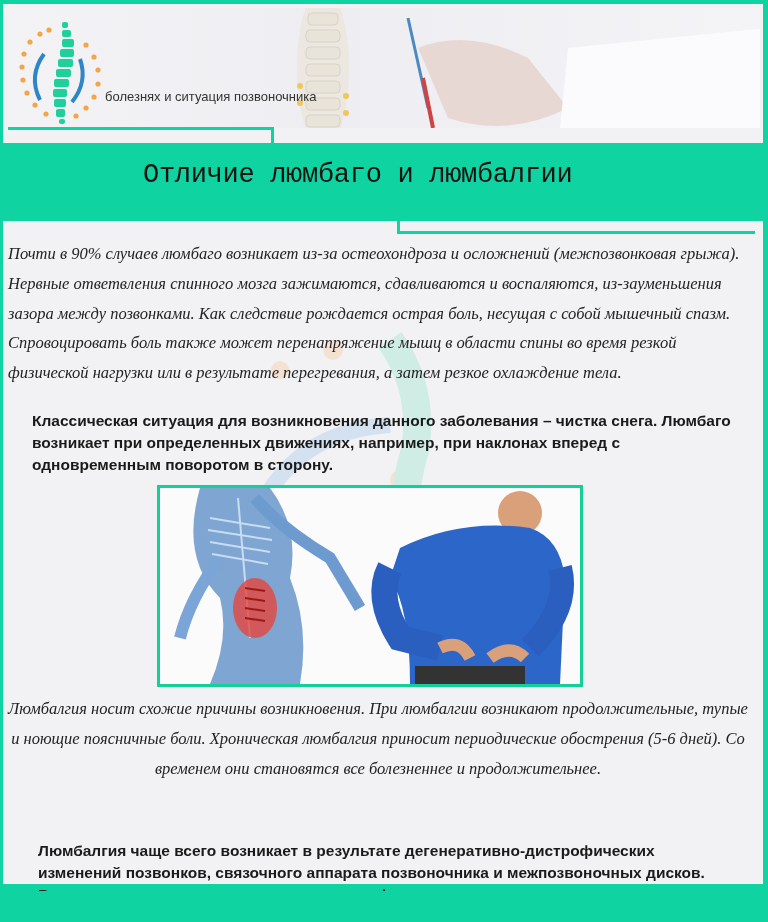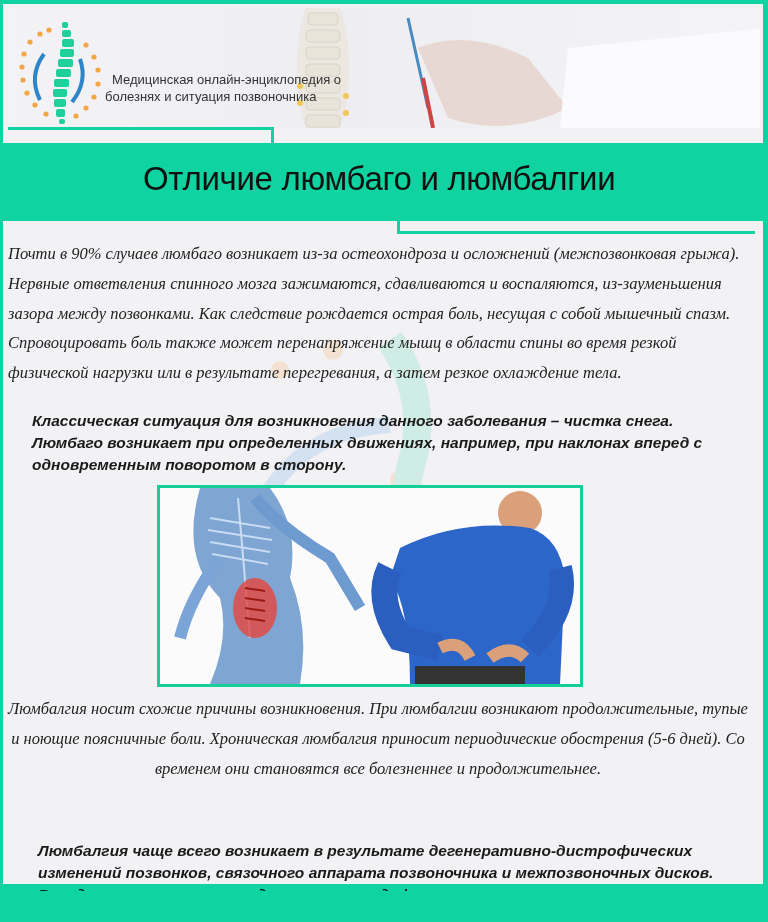--- a/index.html
+++ b/index.html
@@ -7,28 +7,28 @@
   .frame { position:absolute; left:3px; top:4px; width:760px; height:880px; background:#f2f1f4; }
   .header { position:absolute; left:8px; top:8px; width:752px; height:120px; background:linear-gradient(90deg,#f3f2f5 0%,#eeedf1 45%,#f4f4f7 100%); overflow:hidden; }
   .hdr-art { position:absolute; left:260px; top:0; width:500px; height:140px; }
   .logo { position:absolute; left:6px; top:6px; width:90px; height:112px; }
   .brand-title { position:absolute; left:106px; top:40px; font-size:21px; font-weight:bold; color:#2e86c8; letter-spacing:0.3px; }
   .brand-sub1 { position:absolute; left:104px; top:64px; font-size:13px; color:#333; }
   .brand-sub2 { position:absolute; left:97px; top:81px; font-size:13px; color:#333; }
   .hdr-line1 { position:absolute; left:8px; top:127px; width:266px; height:3px; background:#0fd3a0; }
   .hdr-line1v { position:absolute; left:271px; top:127px; width:3px; height:16px; background:#0fd3a0; }
   .title-band { position:absolute; left:0; top:143px; width:768px; height:78px; background:#0fd3a0; }
-  .page-title { position:absolute; left:143px; top:160px; font-size:33px; color:#111; font-family:Liberation Sans, sans-serif; letter-spacing:-0.3px; }
+  .page-title { position:absolute; left:143px; top:160px; font-size:27px; color:#111; font-family:Liberation Mono, monospace; letter-spacing:-0.3px; }
   .band-line { position:absolute; left:397px; top:221px; width:3px; height:12px; background:#0fd3a0; }
   .band-line2 { position:absolute; left:397px; top:231px; width:358px; height:3px; background:#0fd3a0; }
   .watermark { position:absolute; left:250px; top:330px; width:260px; height:300px; opacity:0.35; }
   .para { position:absolute; font-family:"Liberation Serif", serif; font-style:italic; color:#222; font-size:16.5px; line-height:30px; }
   .p1 { left:8px; top:239px; width:758px; }
   .p2 { left:8px; top:328px; width:740px; }
-  .callout { position:absolute; font-family:"Liberation Sans", sans-serif; font-style:italic; font-weight:bold; color:#1a1a1a; font-size:15.5px; line-height:22px; }
+  .callout { position:absolute; font-family:"Liberation Sans", sans-serif; font-weight:bold; color:#1a1a1a; font-size:15.5px; line-height:22px; }
   .c1 { left:32px; top:410px; width:710px; }
   .p3 { left:8px; top:694px; width:740px;text-align:center; }
   .c2 { left:38px; top:820px; width:700px;margin-top:20px; }
   .photo { position:absolute; left:157px; top:485px; width:420px; height:196px; border:3px solid #14cf98; background:#fbfbfc; overflow:hidden; }
   .bottom-band { position:absolute; left:0; top:891px; width:768px; height:31px; background:#0fd3a0; }
 </style>
 </head>
 <body>
 
 <div class="frame"></div>
@@ -84,21 +84,20 @@
         <rect x="46" y="35" width="14" height="8" rx="2"></rect>
       <rect x="44" y="45" width="15" height="8" rx="2"></rect>
         <rect x="42" y="55" width="15" height="8" rx="2"></rect>
       <rect x="40" y="65" width="15" height="8" rx="2"></rect>
         <rect x="39" y="75" width="14" height="8" rx="2"></rect>
       <rect x="40" y="85" width="12" height="8" rx="2"></rect>
         <rect x="42" y="95" width="9" height="8" rx="2"></rect>
       <rect x="45" y="105" width="6" height="5" rx="2"></rect>
     </g>
   </svg>
-  <div class="brand-sub1">Медицинская онлайн-энциклопедия о</div>
   <div class="brand-sub2">болезнях и ситуация позвоночника</div>
 </div>
 
 <div class="hdr-line1"></div>
 <div class="hdr-line1v"></div>
 
 <div class="title-band"></div>
 <h1 class="page-title" style="margin:0;font-weight:normal;">Отличие люмбаго и люмбалгии</h1>
 <div class="band-line"></div>
 <div class="band-line2"></div>

